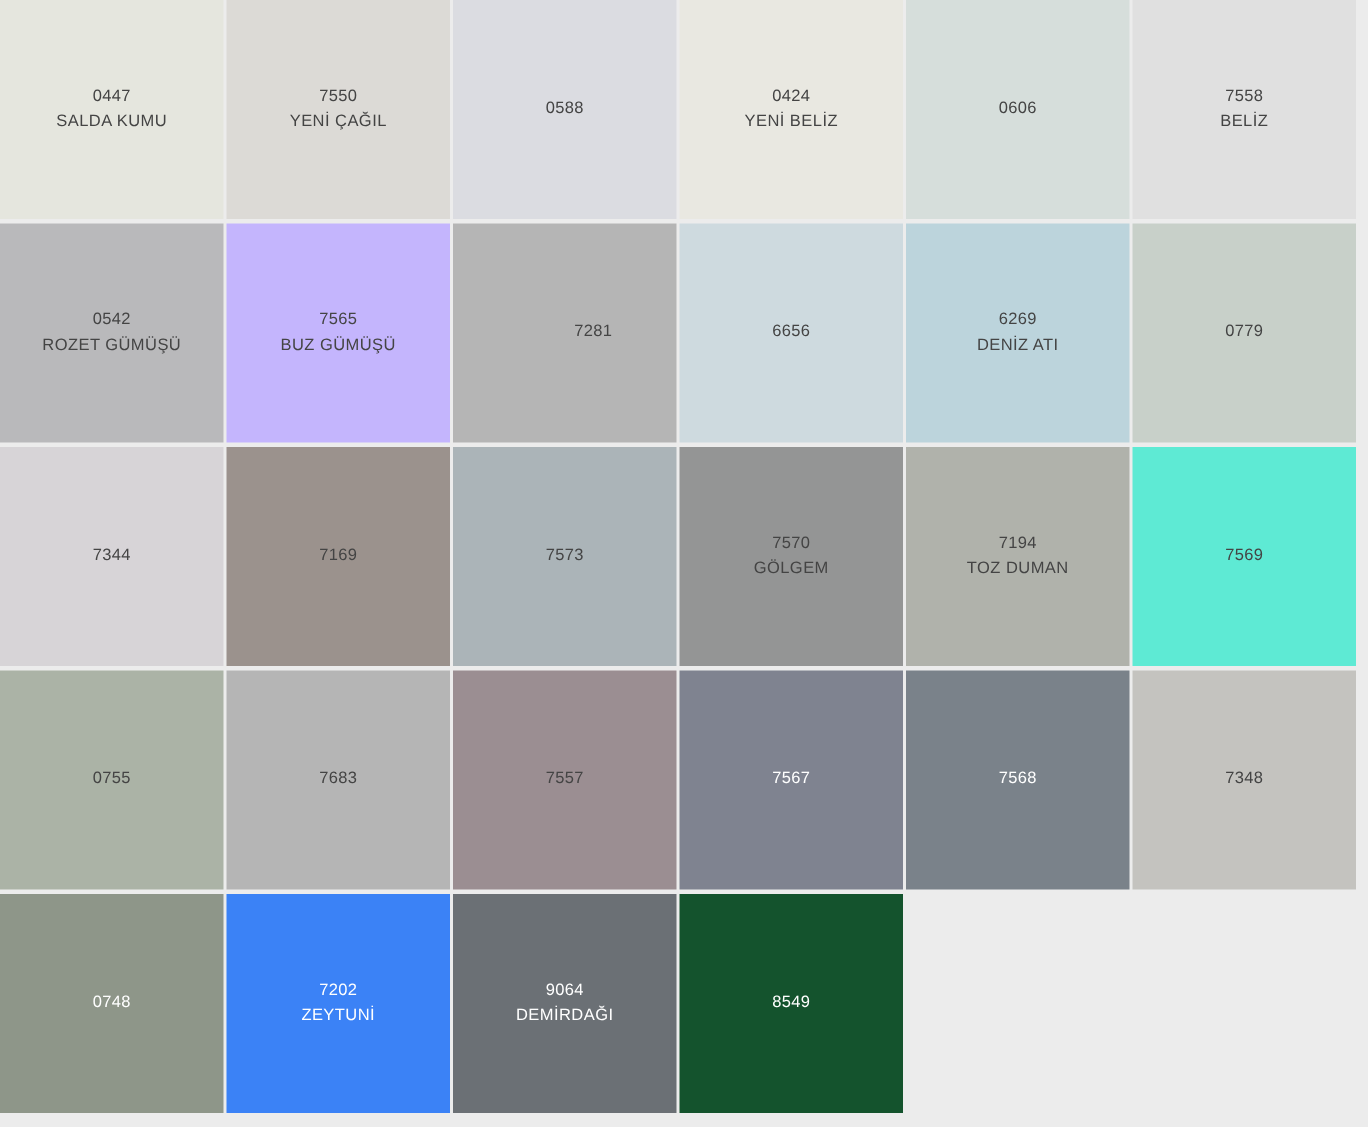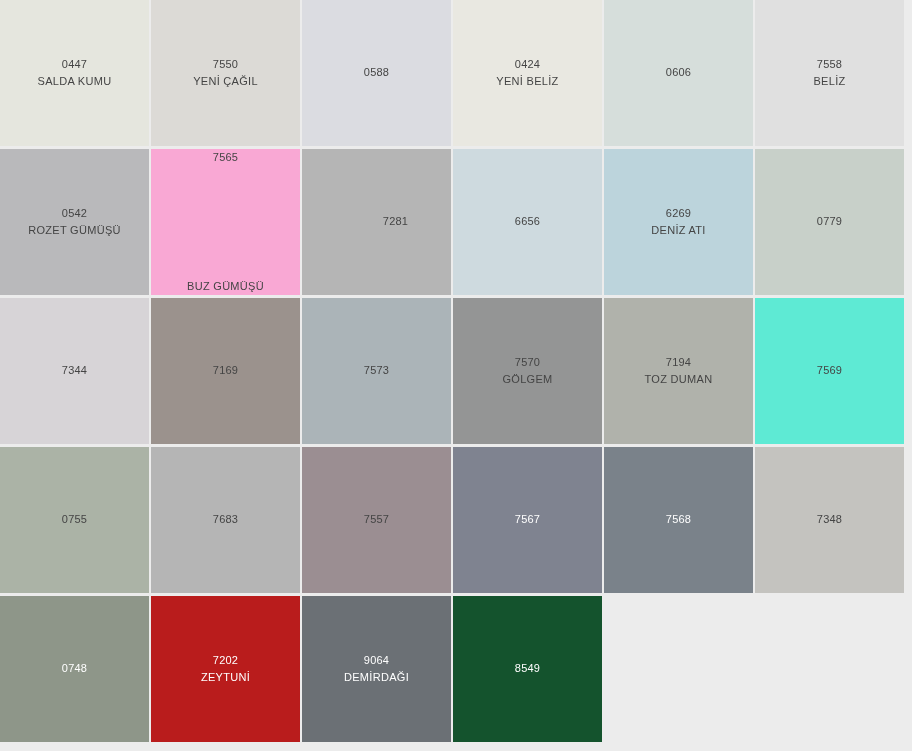--- a/index.html
+++ b/index.html
@@ -85,21 +85,21 @@
       <div class="swatch-code">0606</div>
     </div>
     <div class="swatch text-dark" style="background: rgb(224, 224, 224);">
       <div class="swatch-code">7558</div>
       <div class="swatch-name">BELİZ</div>
     </div>
     <div class="swatch text-dark" style="background: rgb(185, 185, 187);">
       <div class="swatch-code">0542</div>
       <div class="swatch-name">ROZET GÜMÜŞÜ</div>
     </div>
-    <div class="swatch text-dark" style="background: #f9a8d4; justify-content: space-between;">
+    <div class="swatch text-dark" style="background: #c4b5fd;">
       <div class="swatch-code">7565</div>
       <div class="swatch-name">BUZ GÜMÜŞÜ</div>
     </div>
     <div class="swatch text-dark" style="background: rgb(181, 181, 181); padding-left: 38px;">
       <div class="swatch-code">7281</div>
     </div>
     <div class="swatch text-dark" style="background: rgb(206, 218, 223);">
       <div class="swatch-code">6656</div>
     </div>
     <div class="swatch text-dark" style="background: rgb(188, 212, 220);">
@@ -143,21 +143,21 @@
     </div>
     <div class="swatch text-light" style="background: rgb(122, 130, 138);">
       <div class="swatch-code">7568</div>
     </div>
     <div class="swatch text-dark" style="background: rgb(196, 195, 191);">
       <div class="swatch-code">7348</div>
     </div>
     <div class="swatch text-light" style="background: rgb(142, 150, 137);">
       <div class="swatch-code">0748</div>
     </div>
-    <div class="swatch text-light" style="background: #b91c1c;">
+    <div class="swatch text-light" style="background: #3b82f6;">
       <div class="swatch-code">7202</div>
       <div class="swatch-name">ZEYTUNİ</div>
     </div>
     <div class="swatch text-light" style="background: rgb(107, 112, 117);">
       <div class="swatch-code">9064</div>
       <div class="swatch-name">DEMİRDAĞI</div>
     </div>
     <div class="swatch text-light" style="background: #14532d;">
       <div class="swatch-code">8549</div>
     </div>

